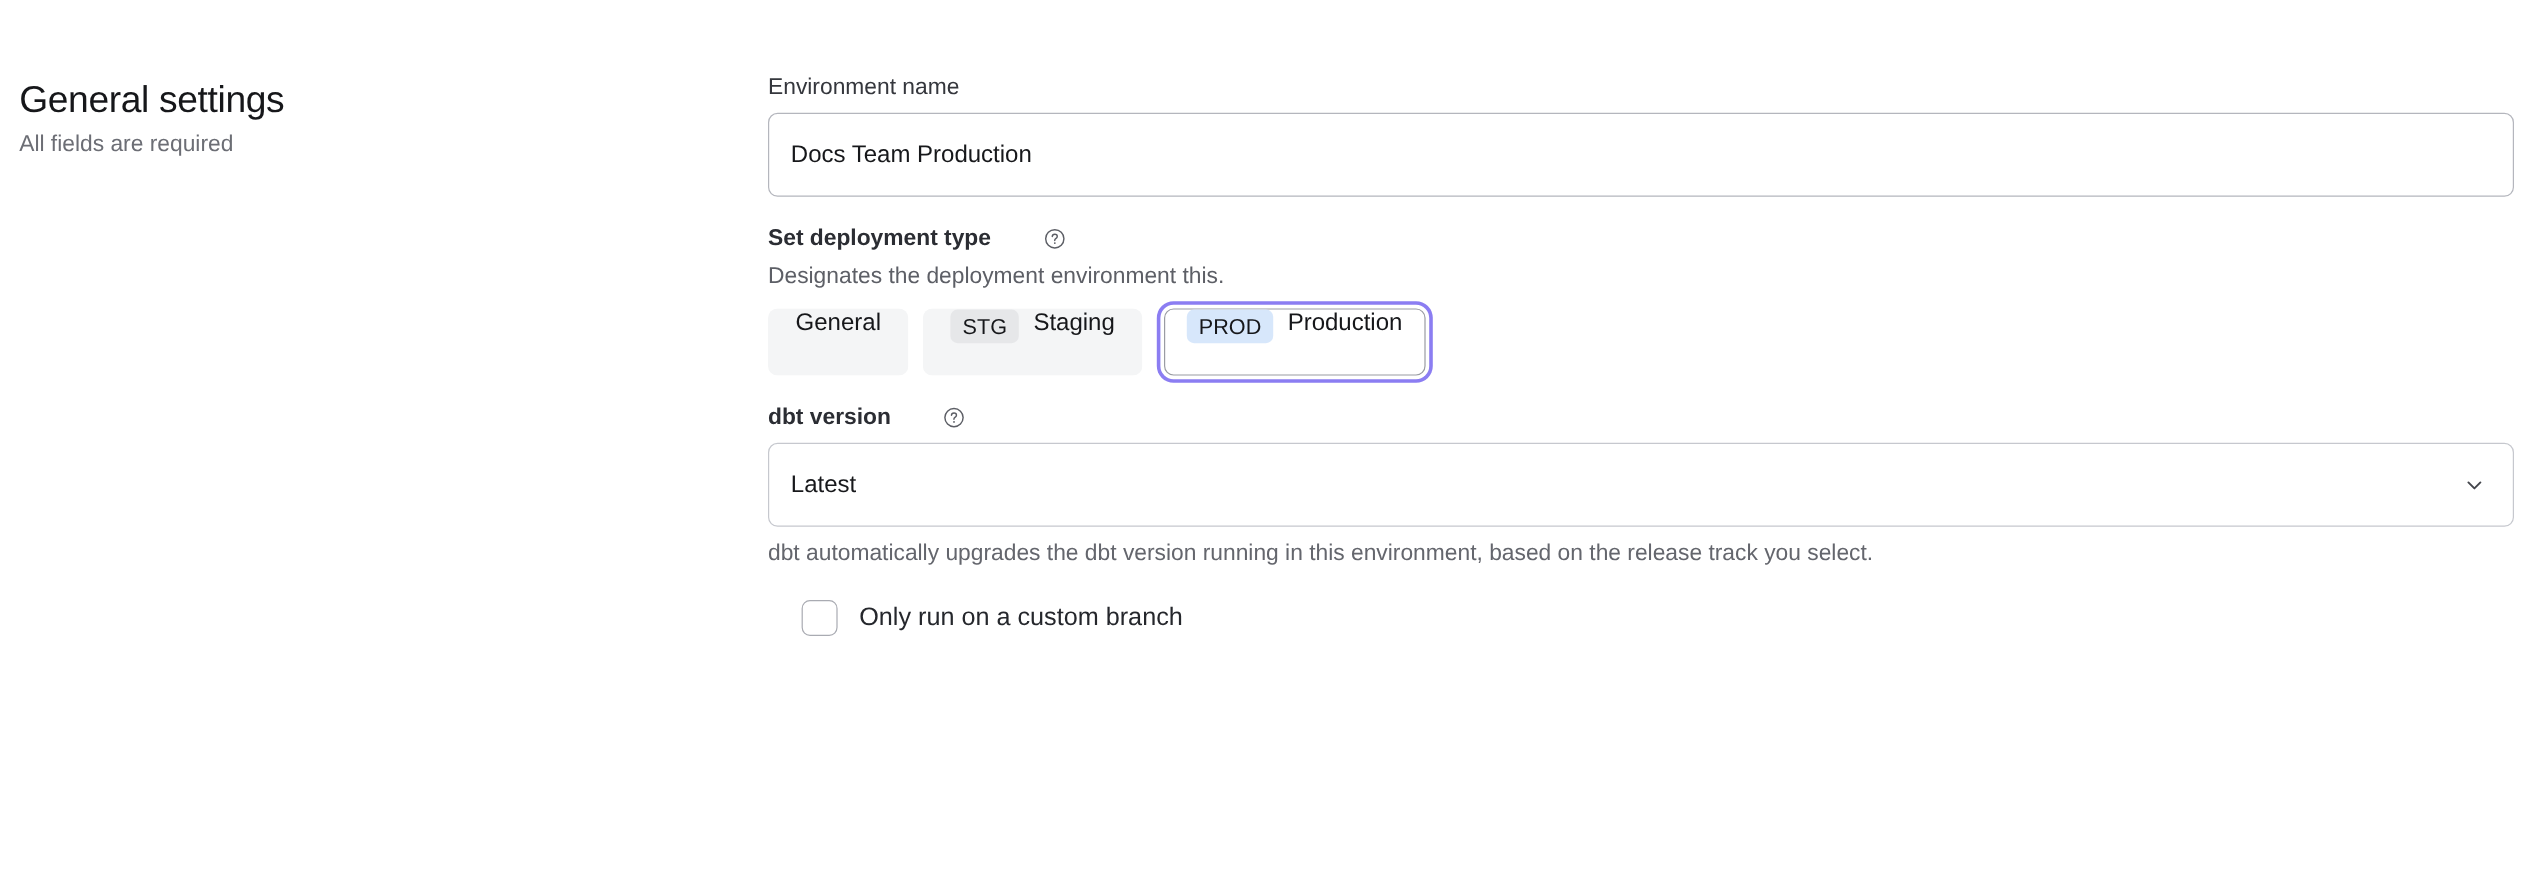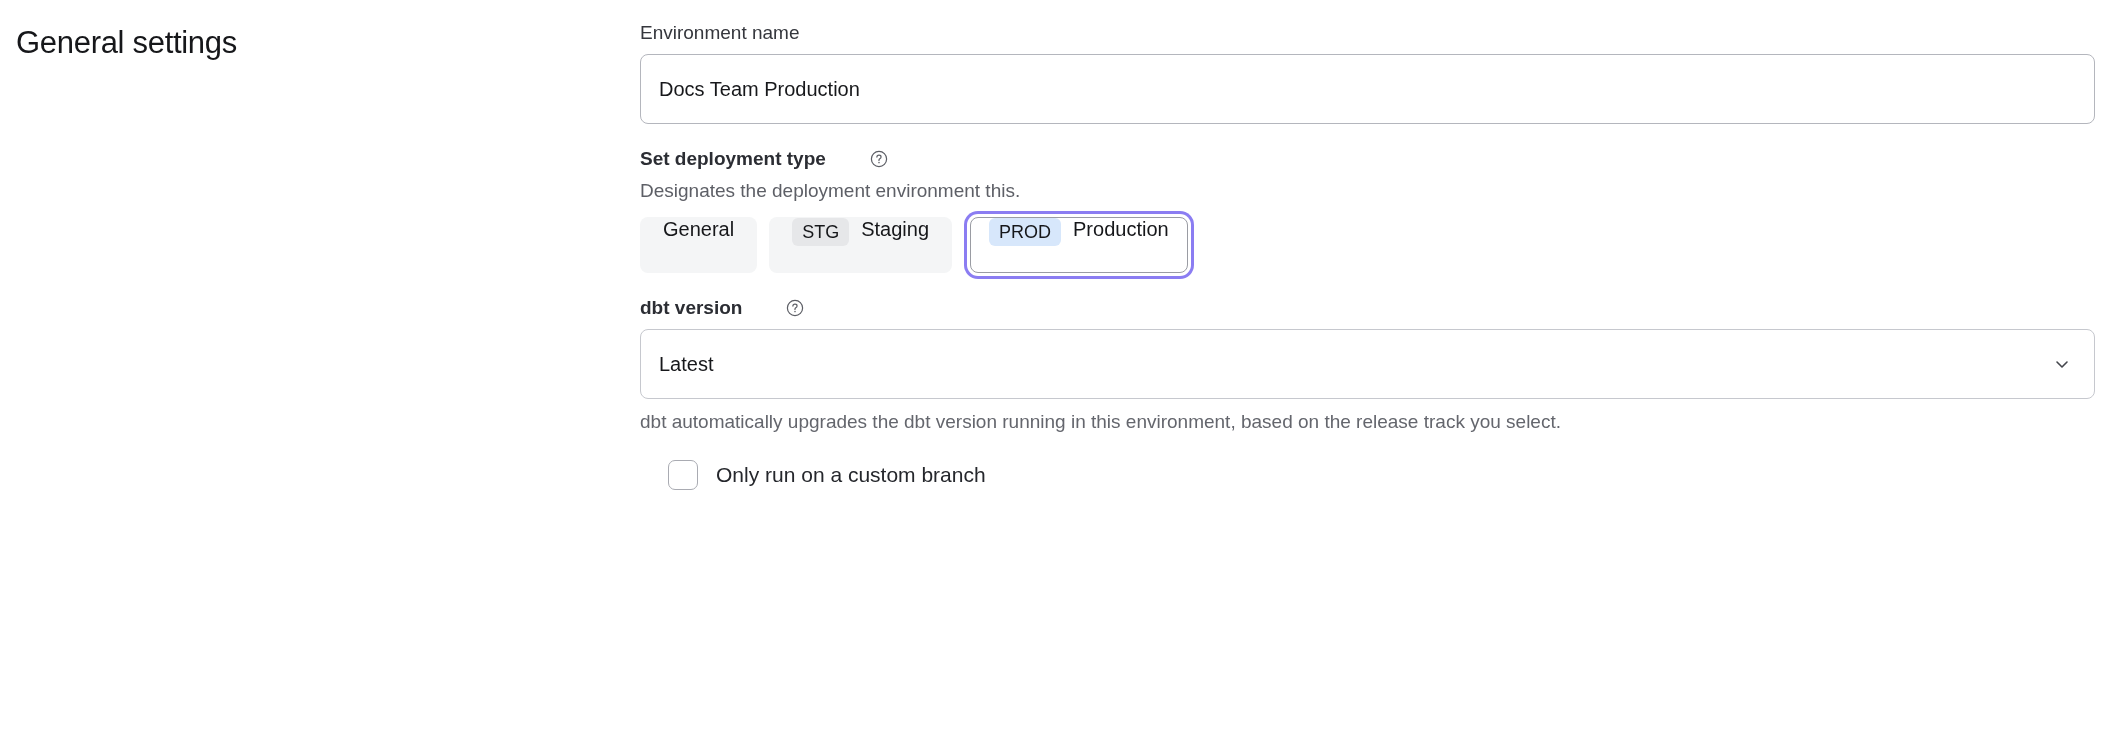--- a/index.html
+++ b/index.html
@@ -11,20 +11,21 @@
     font-family: "Liberation Sans", sans-serif;
     color: #1f1f20;
     overflow: hidden;
   }
 
   .page {
     position: relative;
     width: 2110px;
     height: 594px;
     background: #ffffff;
+    margin-top: 40px;
   }
 
   
   .left-col {
     position: absolute;
     left: 16px;
     top: 24px;
     width: 580px;
   }
 
@@ -212,20 +213,21 @@
     cursor: pointer;
   }
 </style>
 </head>
 <body>
 
 <div class="page">
 
   <div class="left-col">
     <div class="page-title">General settings</div>
+    <div class="page-subtitle">All fields are required</div>
   </div>
 
   <div class="form-col">
 
     <div class="field">
       <div class="field-label">Environment name</div>
       <div class="text-input" placeholder="Environment name">Docs Team Production</div>
     </div>
 
 

